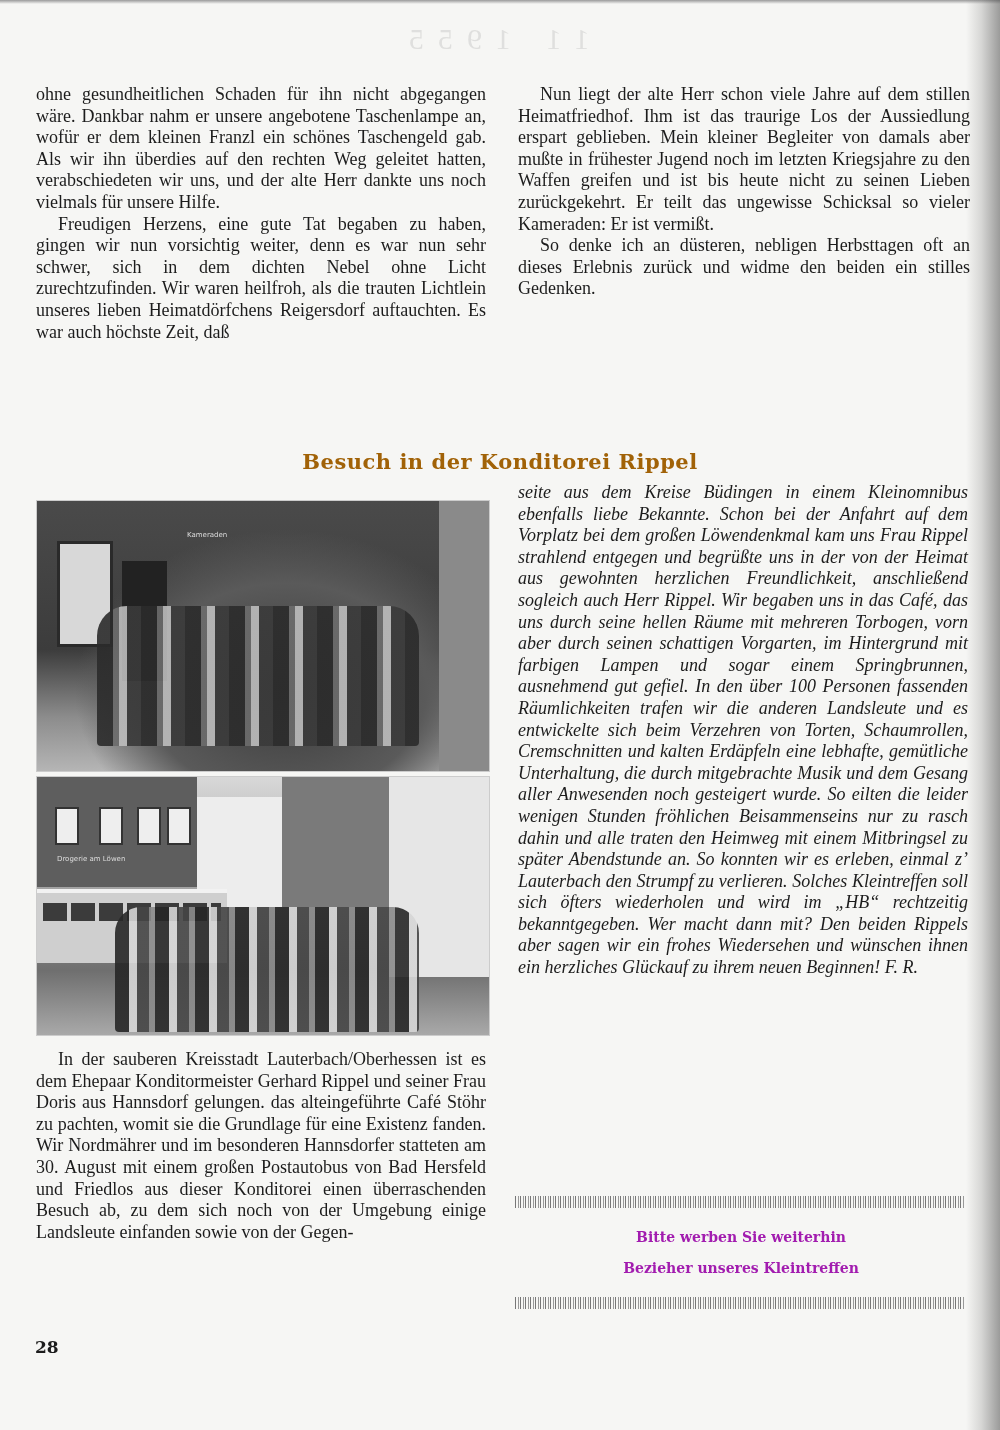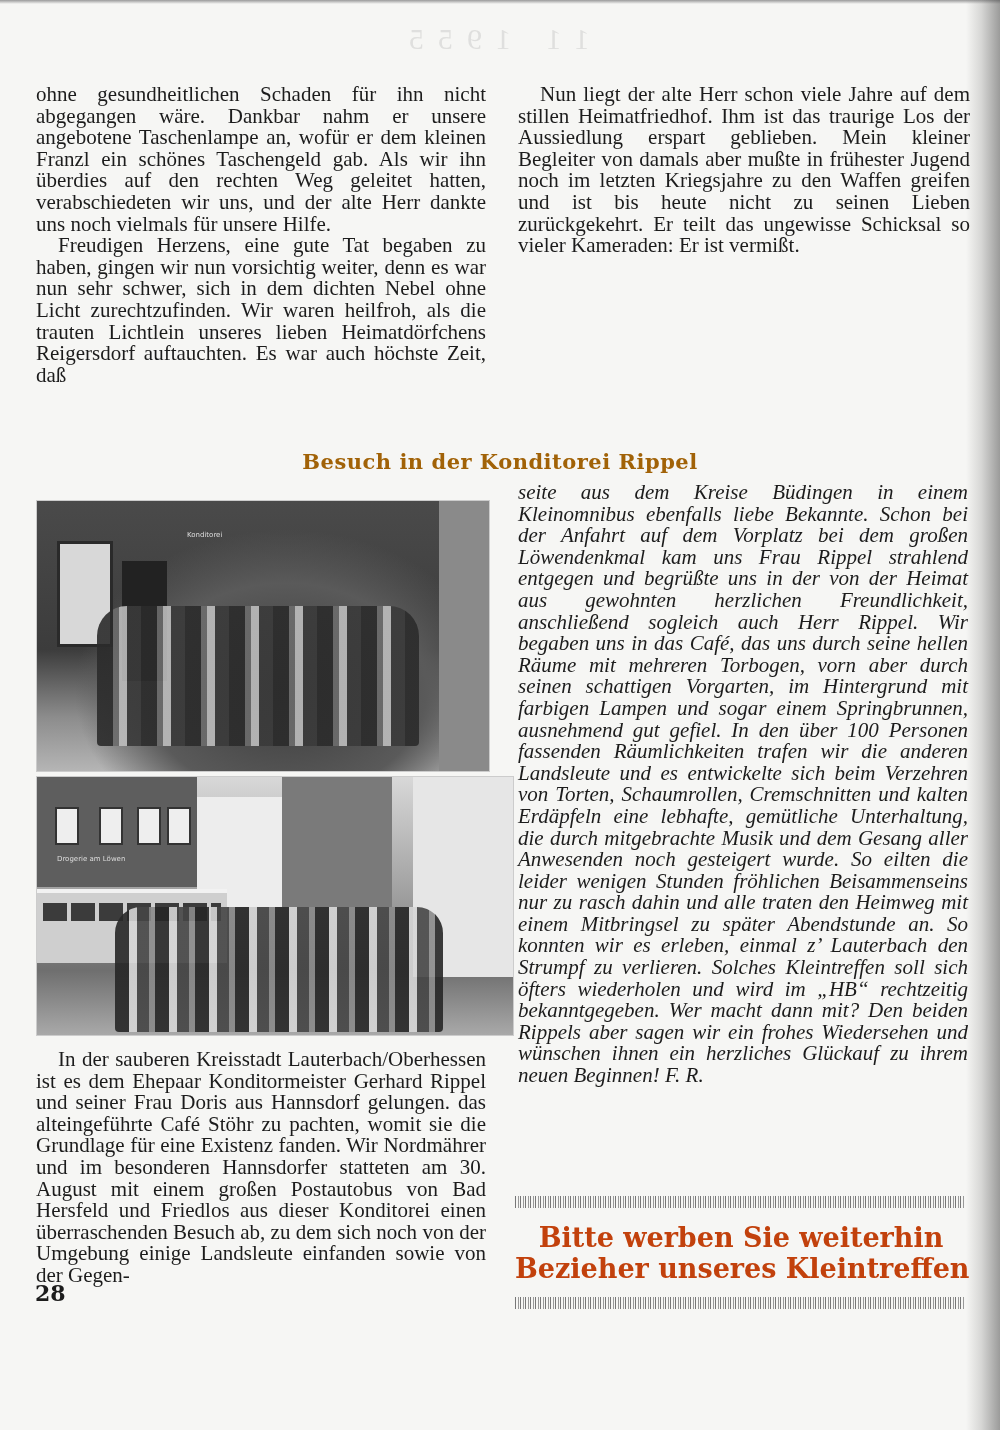--- a/index.html
+++ b/index.html
@@ -19,21 +19,21 @@
     }
     .bleed {
       position: absolute; left: 395px; top: 22px;
       font-family: "Liberation Serif", serif; font-size: 30px;
       color: rgba(120,120,120,0.18); letter-spacing: 14px;
       transform: scaleX(-1);
     }
     .col {
       position: absolute;
       font-family: "Liberation Serif", serif;
-      font-size: 21px; line-height: 21.6px;
+      font-size: 18px; line-height: 21.6px;
       text-align: justify;
     }
     .col p { margin: 0; }
     .col p.indent { text-indent: 22px; }
     .col-left-top  { left: 36px;  top: 84px;   width: 450px; }
     .col-right-top { left: 518px; top: 84px;   width: 452px; }
     .headline {
       position: absolute; left: 0; width: 1000px; top: 449px;
       text-align: center;
       font-family: "DejaVu Serif", serif; font-weight: bold;
@@ -48,21 +48,20 @@
         radial-gradient(ellipse at 55% 70%, #3a3a3a 0%, #5a5a5a 40%, rgba(0,0,0,0) 60%),
         linear-gradient(to bottom, #4a4a4a 0%, #3c3c3c 55%, #8c8c8c 80%, #b5b5b5 100%);
     }
     .photo-1 .win { position: absolute; left: 20px; top: 40px; width: 50px; height: 100px; background: #d8d8d8; border: 3px solid #2a2a2a; }
     .photo-1 .door { position: absolute; left: 85px; top: 60px; width: 45px; height: 120px; background: #222; }
     .photo-1 .wall { position: absolute; right: 0; top: 0; width: 50px; height: 100%; background: #8a8a8a; }
     .photo-1 .group { position: absolute; left: 60px; right: 70px; top: 105px; height: 140px;
       background: repeating-linear-gradient(90deg, #2b2b2b 0 16px, #6c6c6c 16px 22px, #bdbdbd 22px 30px, #3a3a3a 30px 44px); opacity: 0.9; border-radius: 30px 30px 4px 4px; }
     .photo-2 { top: 776px; height: 258px;
       background: linear-gradient(to bottom, #d8d8d8 0%, #9a9a9a 50%, #6f6f6f 75%, #a9a9a9 100%);
-      padding-left: 24px;
     }
     .photo-2 .house-l { position: absolute; left: 0; top: 0; width: 160px; height: 110px; background: #5e5e5e; }
     .photo-2 .house-l .w { position: absolute; top: 30px; width: 20px; height: 34px; background: #eee; border: 2px solid #333; }
     .photo-2 .house-m { position: absolute; left: 160px; top: 20px; width: 85px; height: 110px; background: #ededed; }
     .photo-2 .monument { position: absolute; left: 245px; top: 0; width: 110px; height: 130px; background: #7a7a7a; }
     .photo-2 .house-r { position: absolute; right: 0; top: 0; width: 100px; height: 200px; background: #e6e6e6; }
     .photo-2 .bus { position: absolute; left: 0; top: 112px; width: 190px; height: 70px; background: #cfcfcf; border-top: 4px solid #f2f2f2; }
     .photo-2 .bus .bw { position: absolute; top: 10px; left: 6px; right: 6px; height: 18px; background: repeating-linear-gradient(90deg, #3b3b3b 0 24px, #cfcfcf 24px 28px); }
     .photo-2 .group { position: absolute; left: 78px; right: 70px; top: 130px; height: 125px;
       background: repeating-linear-gradient(90deg, #262626 0 14px, #d6d6d6 14px 22px, #454545 22px 34px, #8a8a8a 34px 40px); opacity: 0.9; border-radius: 26px 26px 4px 4px; }
@@ -71,51 +70,52 @@
     .col-right-bottom { left: 518px; top: 482px; width: 450px; font-style: italic; }
     .divider {
       position: absolute; left: 515px; width: 450px; height: 12px;
       background: repeating-linear-gradient(90deg, #777 0 1px, rgba(0,0,0,0) 1px 3px, #999 3px 4px, rgba(0,0,0,0) 4px 5px);
     }
     .divider-top { top: 1196px; }
     .divider-bottom { top: 1297px; }
     .ad {
       position: absolute; left: 515px; width: 452px; top: 1222px;
       text-align: center; font-family: "DejaVu Serif", serif; font-weight: bold;
-      font-size: 27px; line-height: 31px; color: #c2410c;
+      font-size: 14px; line-height: 31px; color: #a21caf;
     }
     .ad div { white-space: nowrap; }
     .page-number {
-      position: absolute; left: 35px; top: 1280px;
-      font-family: "DejaVu Serif", serif; font-weight: bold; font-size: 22px;
+      position: absolute; left: 35px; top: 1337px;
+      font-family: "DejaVu Serif", serif; font-weight: bold; font-size: 17px;
     }
   </style>
 </head>
 <body>
 
 <div class="top-edge"></div>
 <div class="page-shade"></div>
 <div class="bleed">11 1955</div>
 
 <div class="col col-left-top">
   <p>ohne gesundheitlichen Schaden für ihn nicht abgegangen wäre. Dankbar nahm er unsere angebotene Taschenlampe an, wofür er dem kleinen Franzl ein schönes Taschengeld gab. Als wir ihn überdies auf den rechten Weg geleitet hatten, verabschiedeten wir uns, und der alte Herr dankte uns noch vielmals für unsere Hilfe.</p>
   <p class="indent">Freudigen Herzens, eine gute Tat begaben zu haben, gingen wir nun vorsichtig weiter, denn es war nun sehr schwer, sich in dem dichten Nebel ohne Licht zurechtzufinden. Wir waren heilfroh, als die trauten Lichtlein unseres lieben Heimatdörfchens Reigersdorf auftauchten. Es war auch höchste Zeit, daß</p>
 </div>
 
 <div class="col col-right-top">
   <p class="indent">Nun liegt der alte Herr schon viele Jahre auf dem stillen Heimatfriedhof. Ihm ist das traurige Los der Aussiedlung erspart geblieben. Mein kleiner Begleiter von damals aber mußte in frühester Jugend noch im letzten Kriegsjahre zu den Waffen greifen und ist bis heute nicht zu seinen Lieben zurückgekehrt. Er teilt das ungewisse Schicksal so vieler Kameraden: Er ist vermißt.</p>
+  <p class="indent">So denke ich an düsteren, nebligen Herbsttagen oft an dieses Erlebnis zurück und widme den beiden ein stilles Gedenken.</p>
 </div>
 
 <div class="headline">Besuch in der Konditorei Rippel</div>
 
 <div class="photo photo-1" title="Gruppenfoto vor der Konditorei">
   <div class="win"></div>
   <div class="door"></div>
   <div class="wall"></div>
-  <span class="sign" style="left:150px;top:30px;">Konditorei</span>
+  <span class="sign" style="left:150px;top:30px;">Kameraden</span>
   <div class="group"></div>
 </div>
 
 <div class="photo photo-2" title="Gruppenfoto am Löwendenkmal mit Postautobus">
   <div class="house-l">
     <div class="w" style="left:18px;"></div>
     <div class="w" style="left:62px;"></div>
     <div class="w" style="left:100px;"></div>
     <div class="w" style="left:130px;"></div>
   </div>

